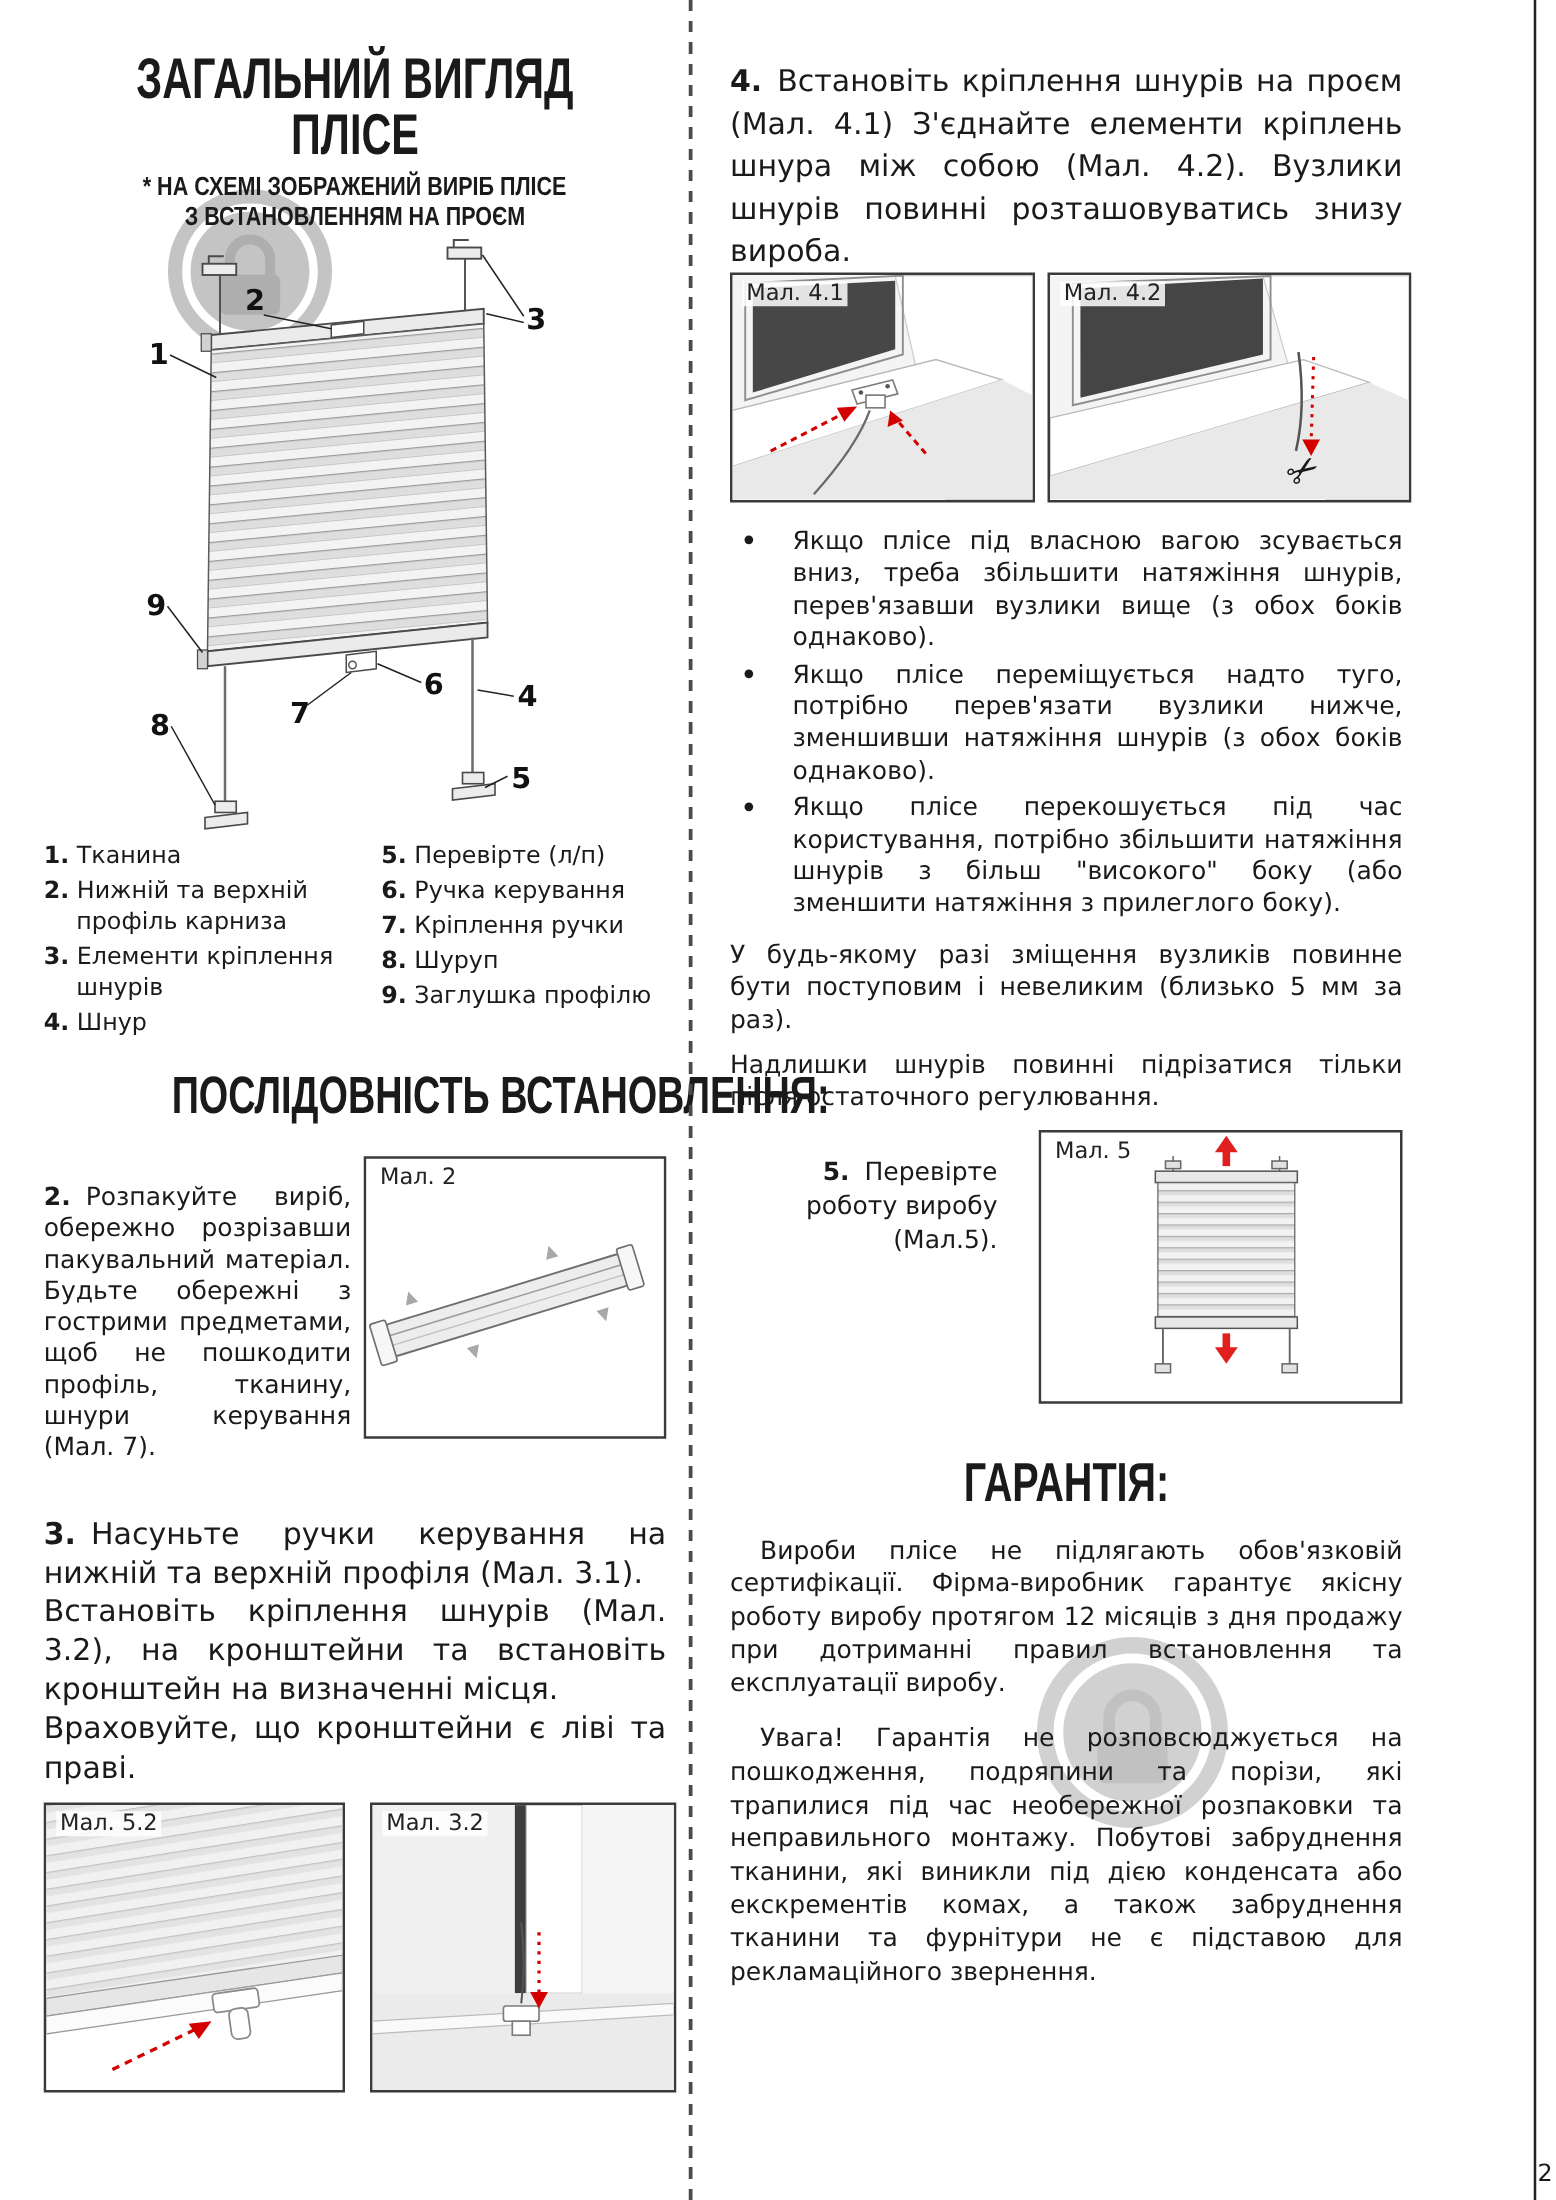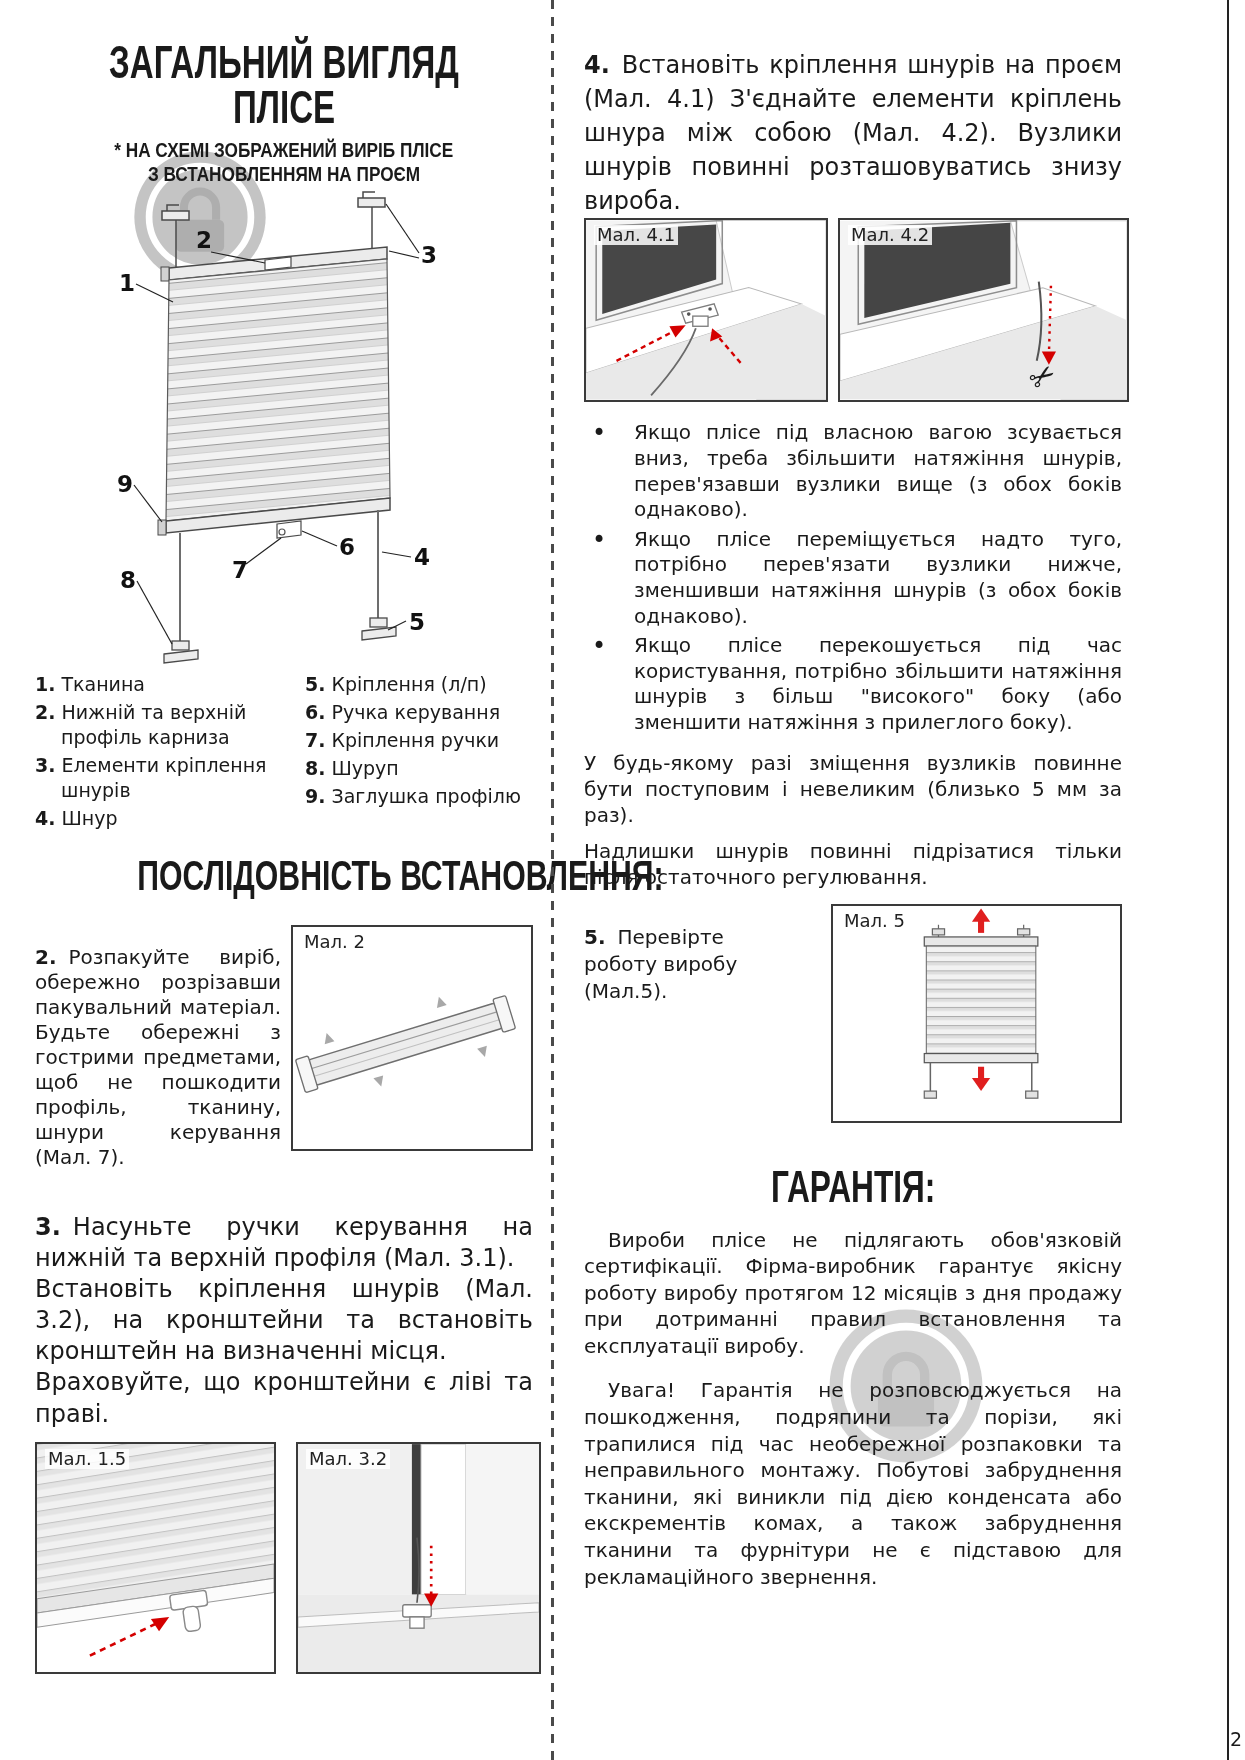--- a/index.html
+++ b/index.html
@@ -56,21 +56,21 @@
   .fig41{width:240px;height:180px;}
   .fig42{width:287px;height:180px;}
 
   .bullets{list-style:none;margin:18px 0 0 0;padding:0;font-size:20px;line-height:1.28;}
   .bullets li{position:relative;padding-left:50px;text-align:justify;margin-bottom:4px;}
   .bullet-dot{position:absolute;left:8px;top:-2px;font-size:24px;}
 
   .adjust{margin-top:14px;font-size:20px;line-height:1.3;text-align:justify;}
   .adjust p{margin:0 0 10px 0;}
 
-  .step5-row{display:flex;margin-top:14px;justify-content:space-between;}
+  .step5-row{display:flex;margin-top:14px;justify-content:space-between;text-align:right;}
   .step5-text{width:214px;font-size:20px;line-height:1.35;}
   .fig5{width:287px;height:215px;}
 
   .warranty-title{font-family:"Liberation Sans",sans-serif;font-weight:bold;font-size:44px;text-align:center;margin:42px 0 0 0;line-height:1;}
   .warranty-p{margin:18px 0 0 0;font-size:20px;line-height:1.33;text-align:justify;text-indent:24px;}
 </style>
 </head>
 <body>
 
 <div class="divider"></div>
@@ -177,21 +177,21 @@
   </div>
 
   <div class="legend">
     <div class="lg1">
       <div class="legend-item"><b>1.</b><span>Тканина</span></div>
       <div class="legend-item"><b>2.</b><span>Нижній та верхній профіль карниза</span></div>
       <div class="legend-item"><b>3.</b><span>Елементи кріплення шнурів</span></div>
       <div class="legend-item"><b>4.</b><span>Шнур</span></div>
     </div>
     <div class="lg2">
-      <div class="legend-item"><b>5.</b><span>Кріплення (л/п)</span></div>
+      <div class="legend-item"><b>5.</b><span>Перевірте (л/п)</span></div>
       <div class="legend-item"><b>6.</b><span>Ручка керування</span></div>
       <div class="legend-item"><b>7.</b><span>Кріплення ручки</span></div>
       <div class="legend-item"><b>8.</b><span>Шуруп</span></div>
       <div class="legend-item"><b>9.</b><span>Заглушка профілю</span></div>
     </div>
   </div>
 
   <h2 class="seq-title">
     <span class="cond">ПОСЛІДОВНІСТЬ ВСТАНОВЛЕННЯ:</span>
   </h2>
@@ -222,21 +222,21 @@
   <div class="step3">
     <p class="body-text">
       <b class="step-num">3.</b><span>Насуньте ручки керування на нижній та верхній профіля (Мал. 3.1).</span>
     </p>
     <p class="body-text">Встановіть кріплення шнурів (Мал. 3.2), на кронштейни та встановіть кронштейн на визначенні місця.</p>
     <p class="body-text">Враховуйте, що кронштейни є ліві та праві.</p>
   </div>
 
   <div class="figs3-row">
     <div class="figbox fig31">
-      <div class="fig-label">Мал. 1.5</div>
+      <div class="fig-label">Мал. 5.2</div>
       <svg viewBox="0 0 233 224">
         <defs>
           <pattern id="p31" width="18" height="13" patternUnits="userSpaceOnUse" patternTransform="rotate(-9)">
             <rect width="18" height="13" fill="#f1f1f1"></rect>
             <rect width="18" height="6" fill="#e3e3e3"></rect>
             <line x1="0" y1="0.5" x2="18" y2="0.5" stroke="#c2c2c2" stroke-width="1"></line>
           </pattern>
         </defs>
         <rect width="233" height="224" fill="#ffffff"></rect>
         <polygon points="0,0 233,0 233,118 0,152" fill="url(#p31)"></polygon>

